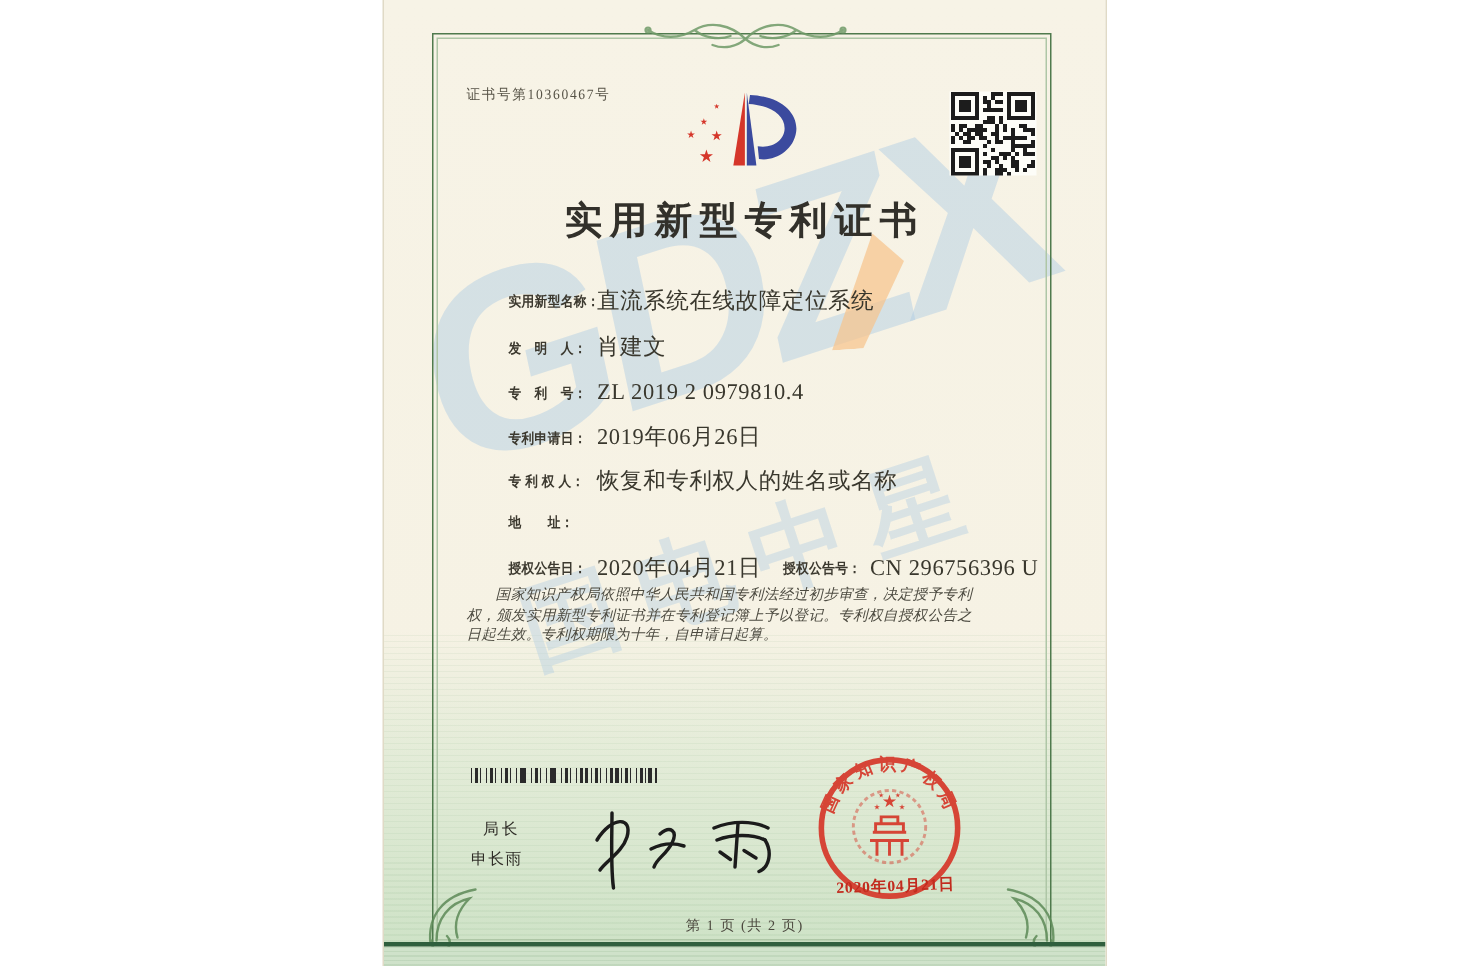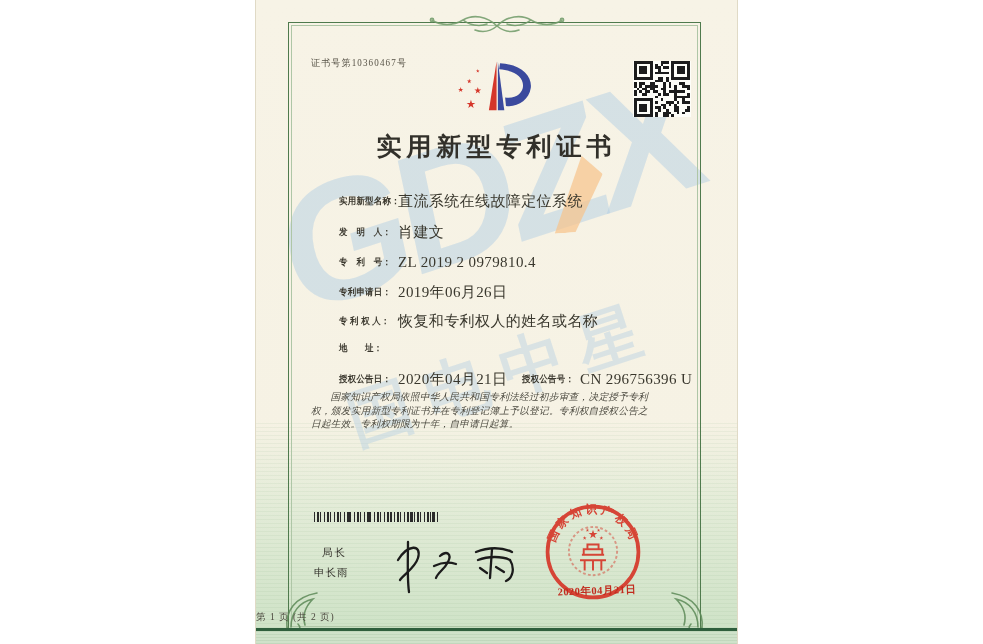--- a/index.html
+++ b/index.html
@@ -56,21 +56,21 @@
   .barcode{position:absolute;left:58px;top:512px;width:124px;height:10px;z-index:6;
          background-image:
            repeating-linear-gradient(90deg,#2a2a2a 0 1px,transparent 1px 3px,#2a2a2a 3px 5px,transparent 5px 6px,#2a2a2a 6px 7px,transparent 7px 10px),
            repeating-linear-gradient(90deg,transparent 0 13px,#2a2a2a 13px 15px,transparent 15px 21px);}
   .director-label{position:absolute;left:66px;top:546px;z-index:6;font-size:10.5px;font-weight:400;color:#2f2d27;letter-spacing:2px;}
   .director-name{position:absolute;left:58px;top:566px;z-index:6;font-size:10.5px;font-weight:400;color:#2f2d27;letter-spacing:1px;}
   .signature{position:absolute;left:128px;top:534px;width:142px;height:60px;z-index:7;}
   .seal{position:absolute;left:286px;top:501px;width:102px;height:102px;z-index:7;opacity:.93;}
   .seal-date{position:absolute;left:282px;top:584px;width:118px;z-index:8;text-align:center;
          font-size:10.5px;font-weight:700;color:#c22b1e;letter-spacing:.5px;transform:rotate(-2deg);}
-  .footer-page{position:absolute;left:0;right:0;top:611px;z-index:6;
+  .footer-page{position:absolute;left:0;right:0;top:611px;z-index:6;text-align:center;
          font-size:9.5px;color:#4a473d;letter-spacing:1px;}
 </style>
 </head>
 <body>
 
 <div class="stage">
   <div class="certificate">
 
     <div class="wm-letters">GDZX</div>
     <div class="wm-hanzi">国电中星</div>

